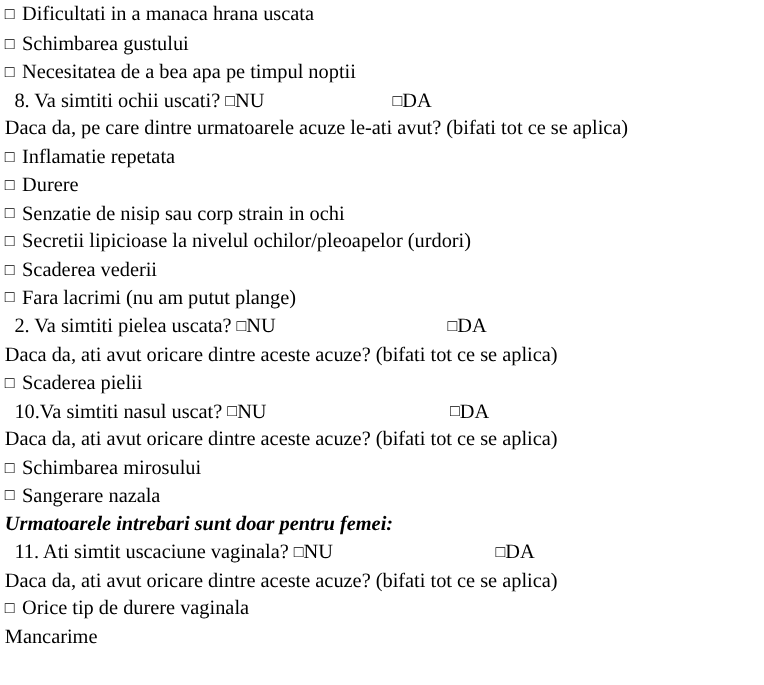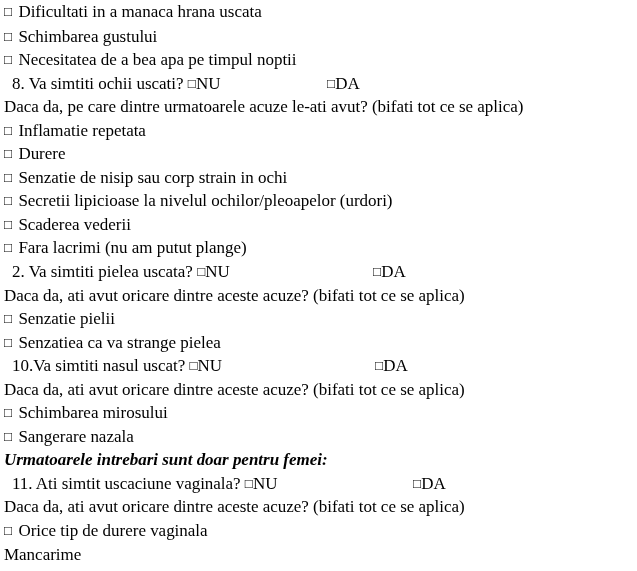--- a/index.html
+++ b/index.html
@@ -75,22 +75,21 @@
     <div class="line opt-line"><span>8. Va simtiti ochii uscati?</span> <span class="opt"><span class="box">□</span><span>NU</span></span><span class="opt" style="position: absolute; left: 327px; top: 0px;"><span class="box">□</span><span>DA</span></span></div>
     <div class="line">Daca da, pe care dintre urmatoarele acuze le-ati avut? (bifati tot ce se aplica)</div>
     <div class="line cb-item"><span class="box">□</span> <span class="txt">Inflamatie repetata</span></div>
     <div class="line cb-item"><span class="box">□</span> <span class="txt">Durere</span></div>
     <div class="line cb-item"><span class="box">□</span> <span class="txt">Senzatie de nisip sau corp strain in ochi</span></div>
     <div class="line cb-item"><span class="box">□</span> <span class="txt">Secretii lipicioase la nivelul ochilor/pleoapelor (urdori)</span></div>
     <div class="line cb-item"><span class="box">□</span> <span class="txt">Scaderea vederii</span></div>
     <div class="line cb-item"><span class="box">□</span> <span class="txt">Fara lacrimi (nu am putut plange)</span></div>
     <div class="line opt-line"><span>2. Va simtiti pielea uscata?</span> <span class="opt"><span class="box">□</span><span>NU</span></span><span class="opt" style="position: absolute; left: 373px; top: 0px;"><span class="box">□</span><span>DA</span></span></div>
     <div class="line">Daca da, ati avut oricare dintre aceste acuze? (bifati tot ce se aplica)</div>
-    <div class="line cb-item"><span class="box">□</span> <span class="txt">Senzatie pielii</span></div>
-    <div class="line cb-item"><span class="box">□</span> <span class="txt">Senzatiea ca va strange pielea</span></div>
+    <div class="line cb-item"><span class="box">□</span> <span class="txt">Scaderea pielii</span></div>
     <div class="line opt-line"><span>10.Va simtiti nasul uscat?</span> <span class="opt"><span class="box">□</span><span>NU</span></span><span class="opt" style="position: absolute; left: 375px; top: 0px;"><span class="box">□</span><span>DA</span></span></div>
     <div class="line">Daca da, ati avut oricare dintre aceste acuze? (bifati tot ce se aplica)</div>
     <div class="line cb-item"><span class="box">□</span> <span class="txt">Schimbarea mirosului</span></div>
     <div class="line cb-item"><span class="box">□</span> <span class="txt">Sangerare nazala</span></div>
     <div class="line bold-italic">Urmatoarele intrebari sunt doar pentru femei:</div>
     <div class="line opt-line"><span>11. Ati simtit uscaciune vaginala?</span> <span class="opt"><span class="box">□</span><span>NU</span></span><span class="opt" style="position: absolute; left: 413px; top: 0px;"><span class="box">□</span><span>DA</span></span></div>
     <div class="line">Daca da, ati avut oricare dintre aceste acuze? (bifati tot ce se aplica)</div>
     <div class="line cb-item"><span class="box">□</span> <span class="txt">Orice tip de durere vaginala</span></div>
     <div class="line cb-item"> <span class="txt">Mancarime</span></div>
   </div>

